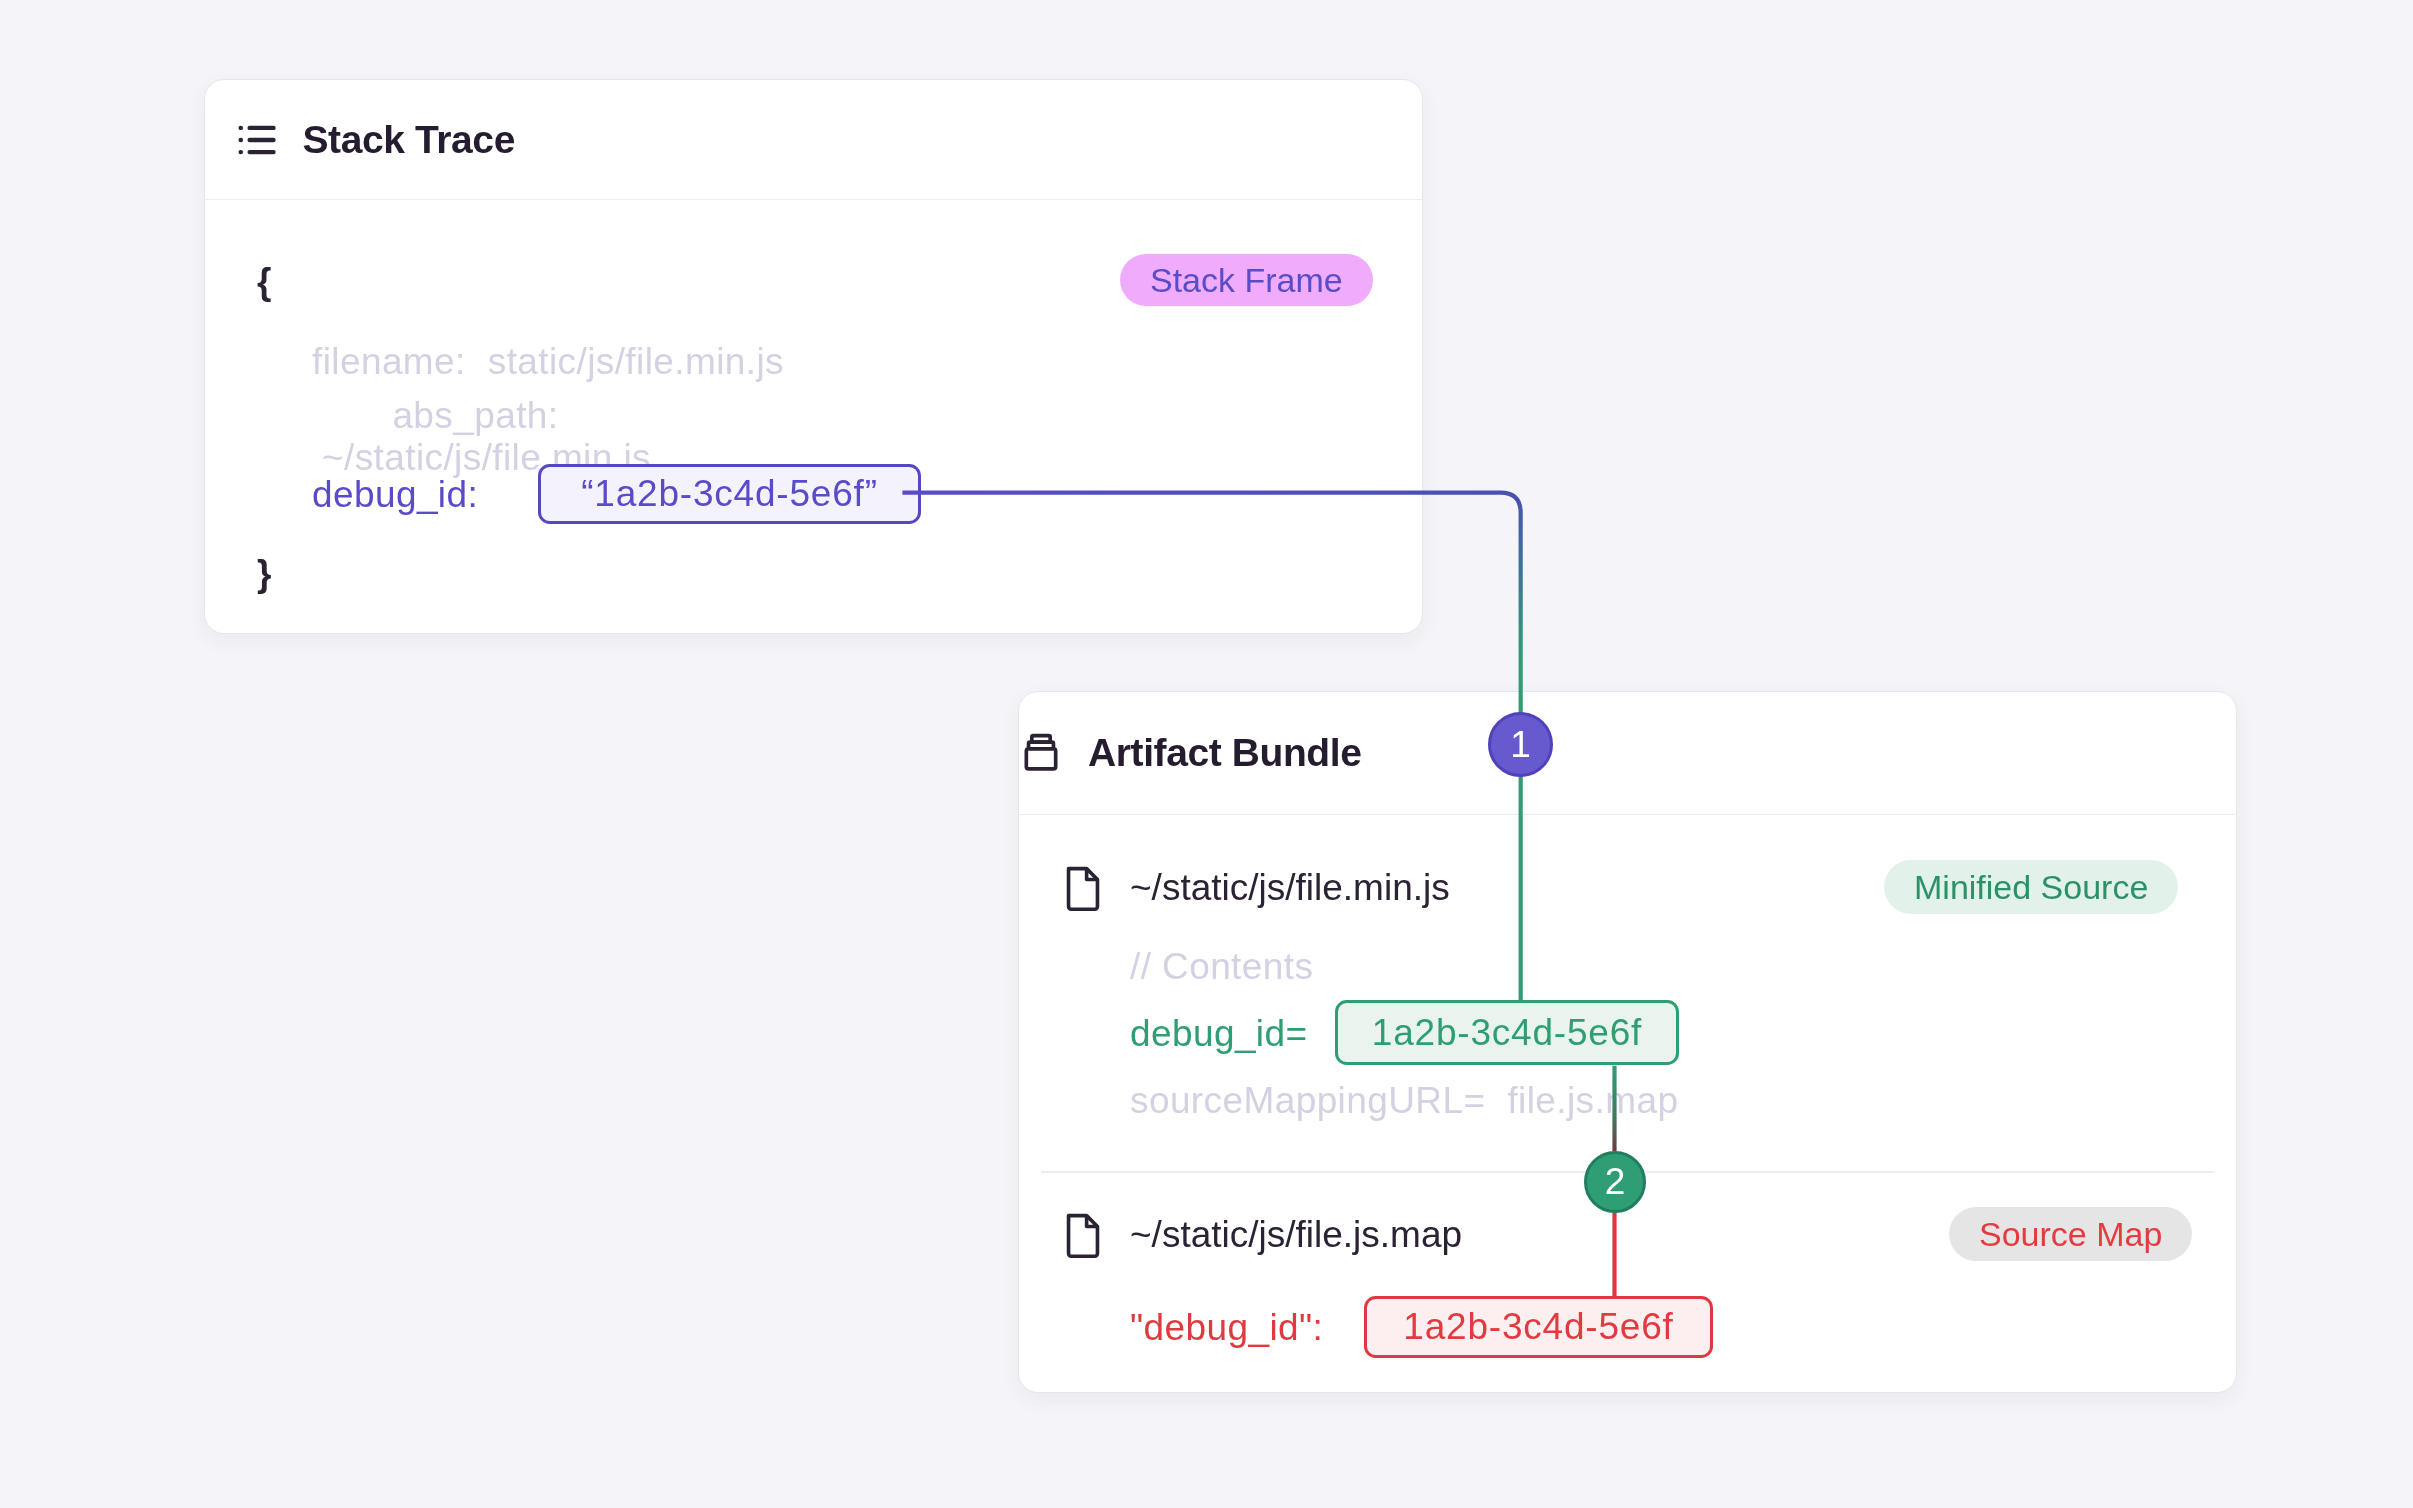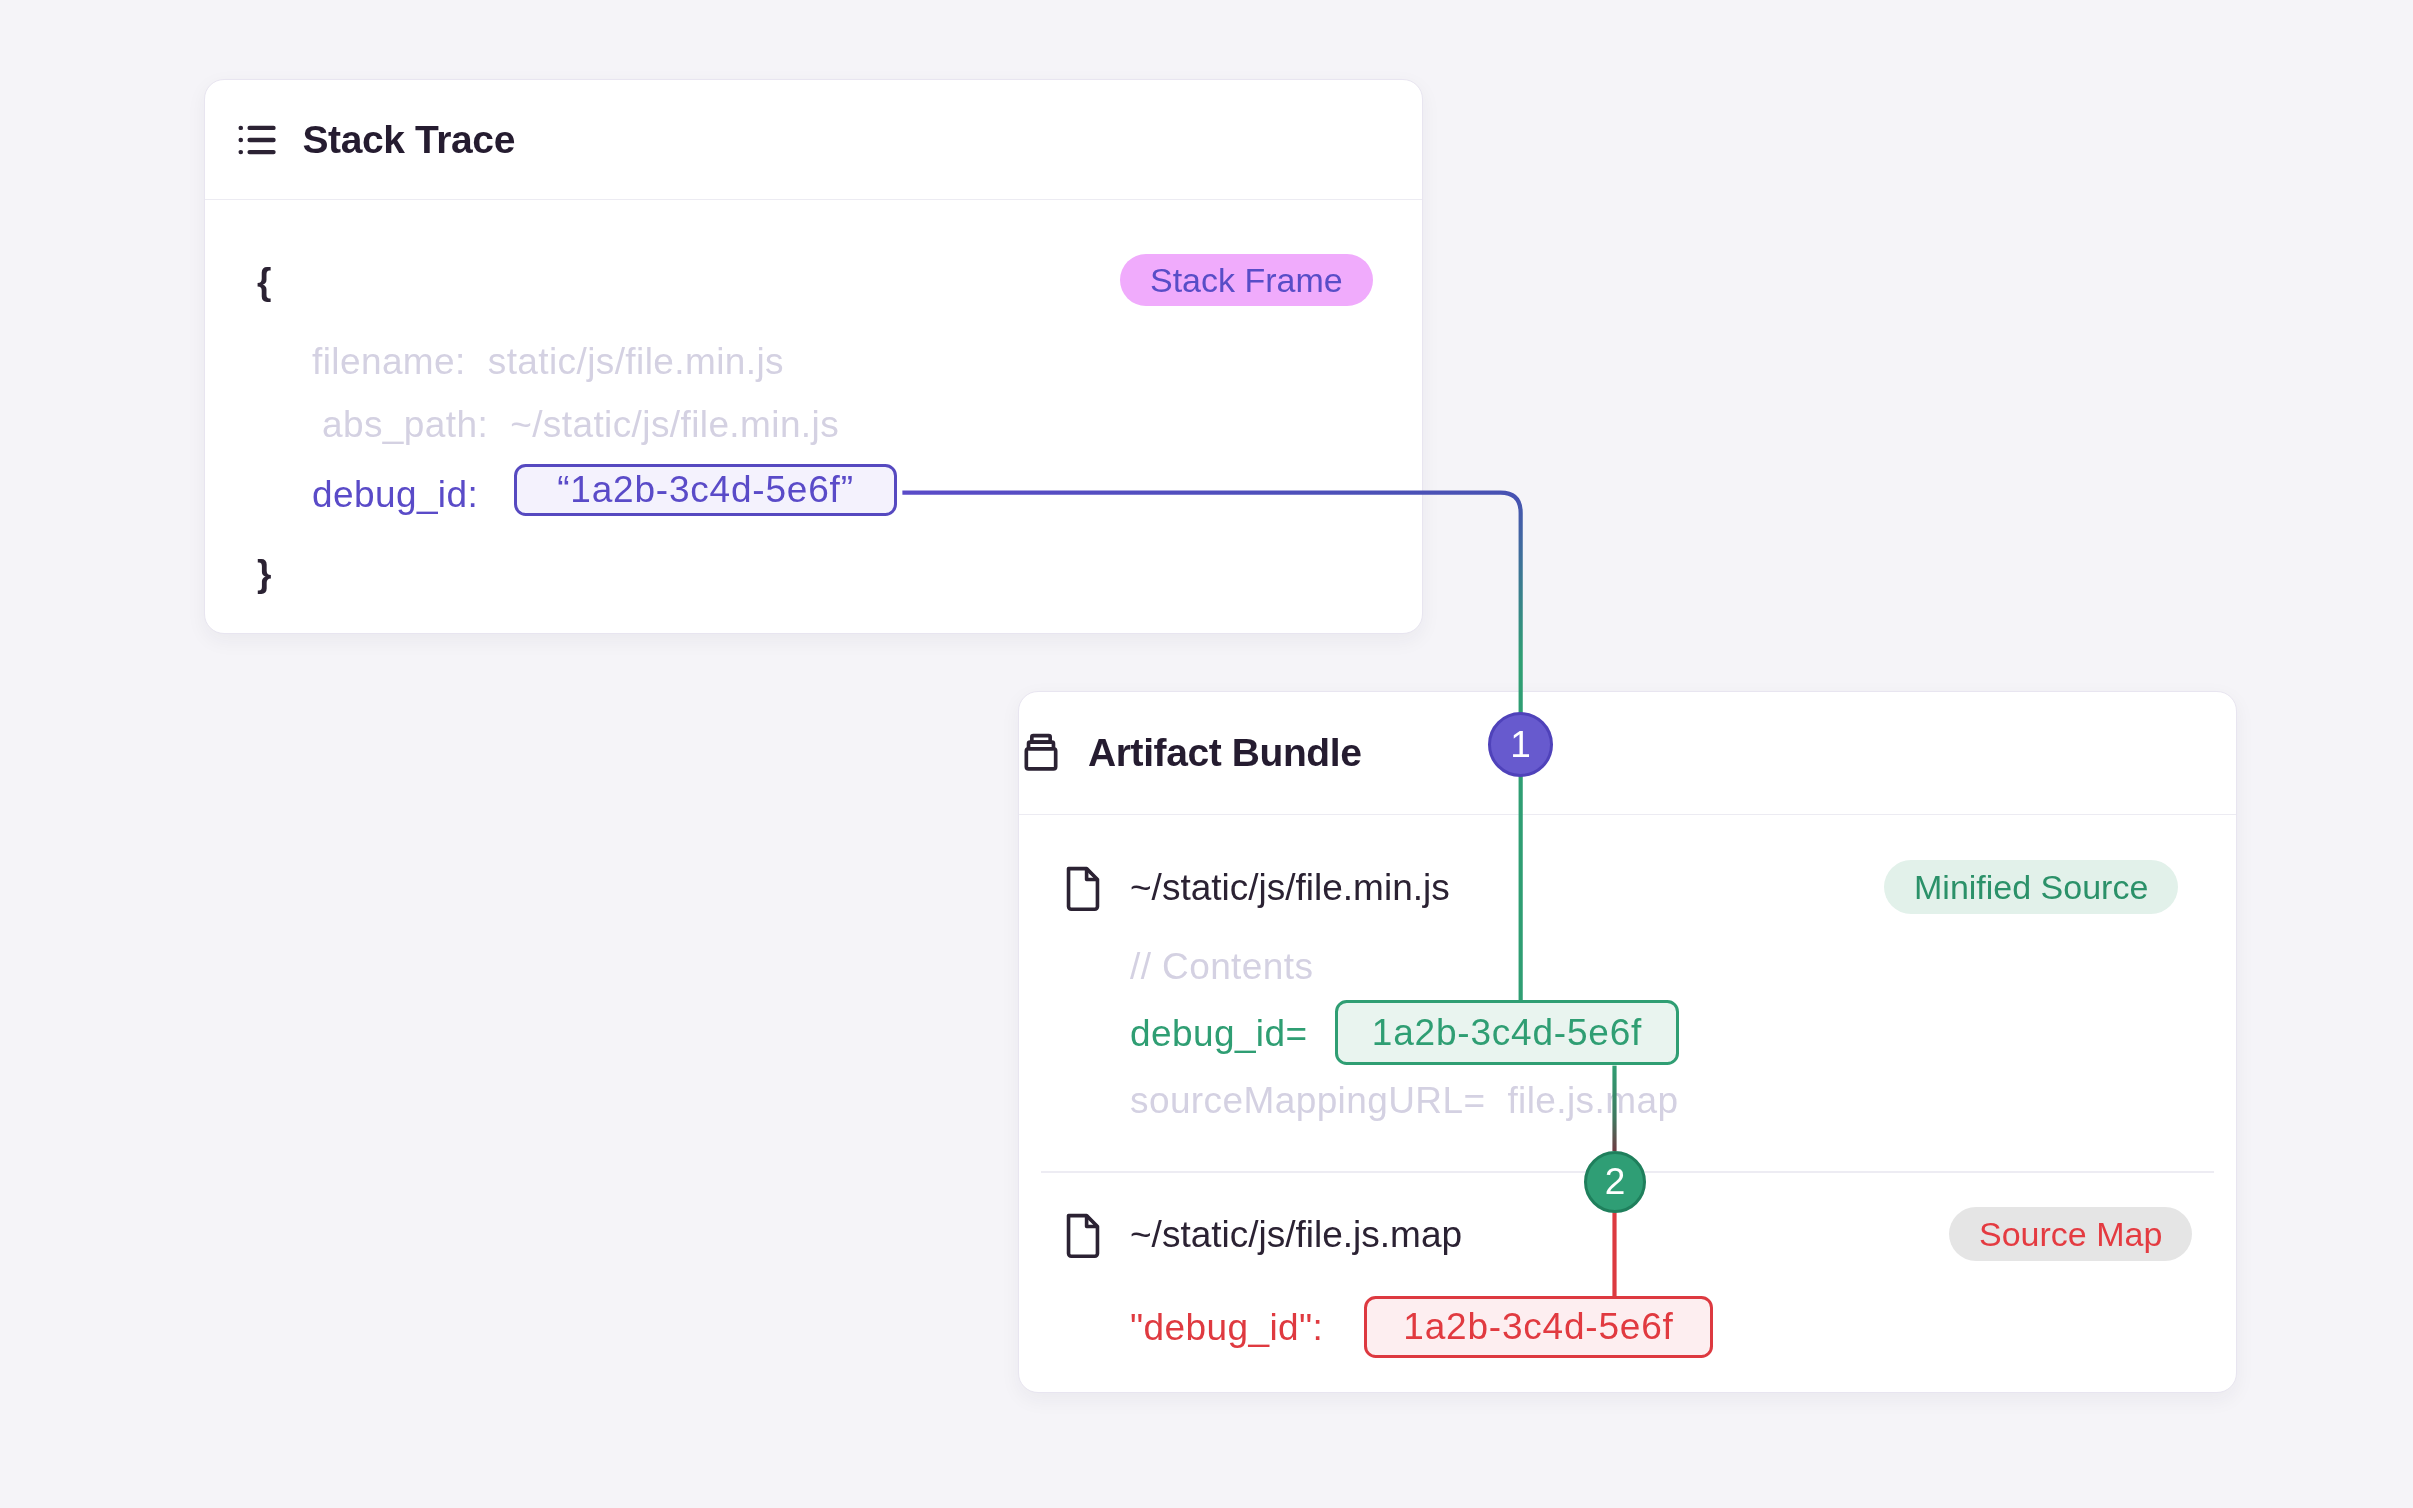--- a/index.html
+++ b/index.html
@@ -82,27 +82,27 @@
 
     <div class="pill pill-purple" style="left:915px;top:174px;height:52px;">Stack Frame</div>
 
     <div class="code-line brace" style="left:52px;top:172px;height:59px;">{</div>
 
     <div class="code-line" style="left:107px;top:252px;height:59px;">
       <span class="muted">filename:</span>
       <span class="muted label-gap">static/js/file.min.js</span>
     </div>
 
-    <div class="code-line" style="left:117px;top:315px;height:59px;">
+    <div class="code-line" style="left:95px;top:315px;height:59px;flex-direction:column;">
       <span class="muted">abs_path:</span>
       <span class="muted label-gap">~/static/js/file.min.js</span>
     </div>
 
     <div class="code-line purple-text" style="left:107px;top:385px;height:59px;">debug_id:</div>
-    <div class="value-box box-purple" style="left:309px;top:384px;width:383px;height:52px;">“1a2b-3c4d-5e6f”</div>
+    <div class="value-box box-purple" style="left:333px;top:384px;width:383px;height:60px;">“1a2b-3c4d-5e6f”</div>
 
     <div class="code-line brace" style="left:52px;top:464px;height:59px;">}</div>
   </div>
 
   <div class="card z2" style="left:1018px;top:691px;width:1217px;height:700px;">
 
     <div class="card-header" style="height:122px;">
       <span class="hdr-icon">
         <svg width="44" height="44" viewBox="0 0 24 24" fill="none" stroke="#2b2233" stroke-width="2" stroke-linejoin="round">
           <rect x="7" y="2.5" width="10" height="3.6" rx="0.8"></rect>

